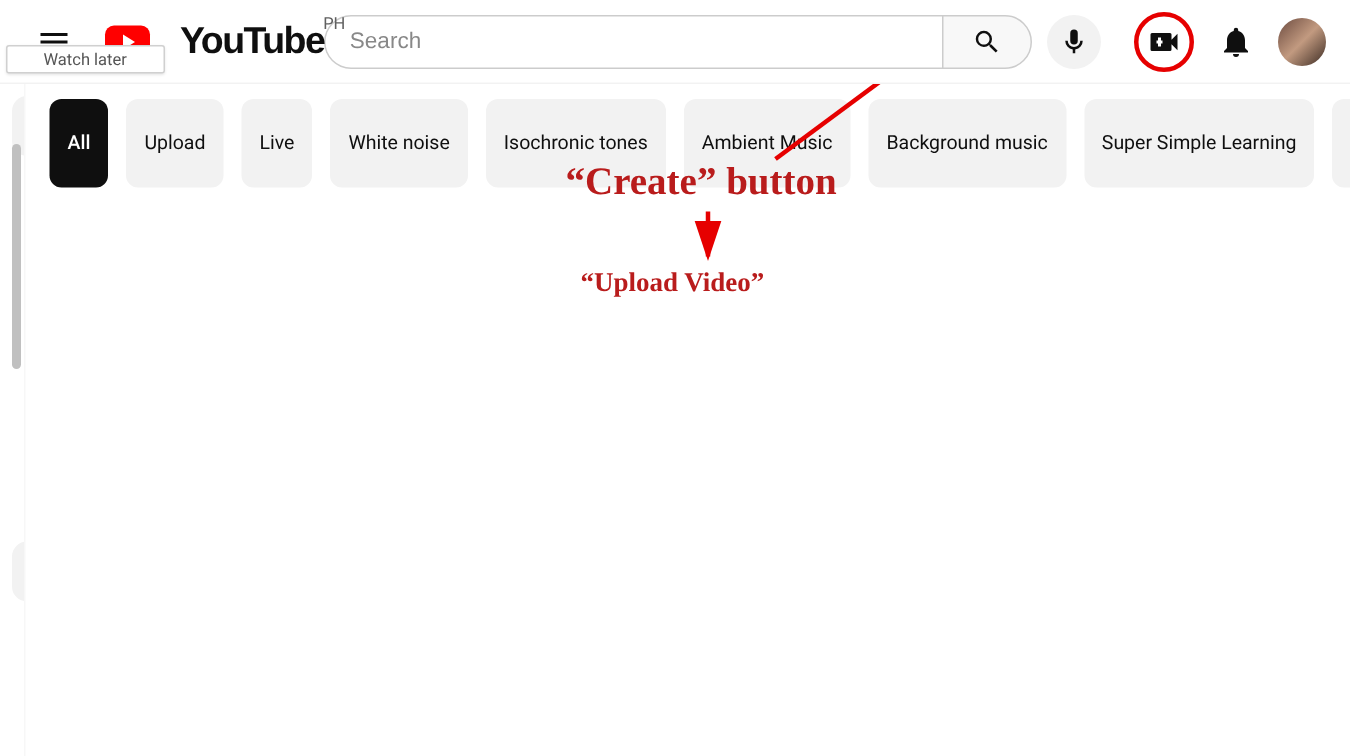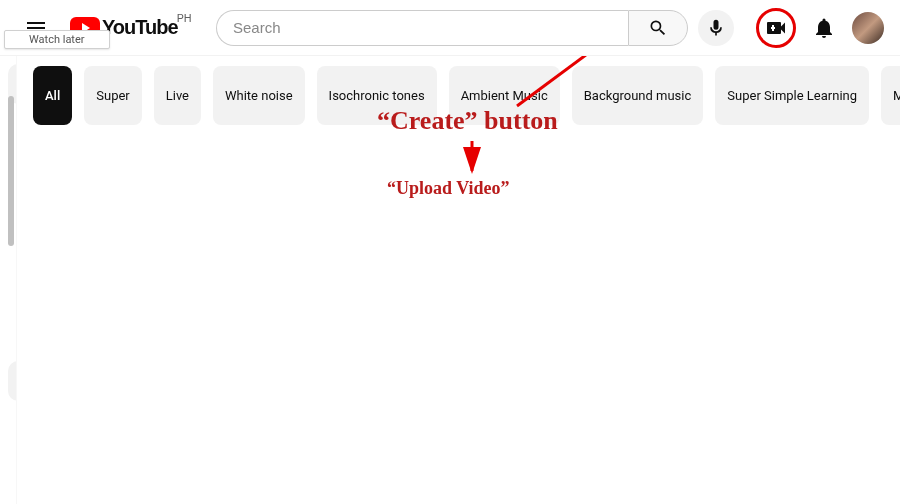--- a/index.html
+++ b/index.html
@@ -32,21 +32,21 @@
   .logo { display: flex; align-items: center; cursor: pointer; position: relative;}
   .logo .yt-play {
     width: 30px; height: 21px; background:#ff0000; border-radius:6px;
     display:flex; align-items:center; justify-content:center;
   }
   .logo .yt-play::after{
     content:""; display:block;
     border-left:8px solid #fff; border-top:5px solid transparent; border-bottom:5px solid transparent;
     margin-left:2px;
   }
-  .logo-text { font-weight:700; letter-spacing:-1px; font-size:20px; margin-left:2px; font-family: Arial, sans-serif;}
+  .logo-text { font-weight:700; letter-spacing:-1px; font-size:25px; margin-left:20px; font-family: Arial, sans-serif;}
   .logo-cc { font-size:11px; color:#606060; position:absolute; top:-4px; right:-14px;}
 
   .header-center {
     flex:1; display:flex; align-items:center; justify-content:center; max-width:540px; margin:16px auto;
   }
   .search-wrap {
     display:flex; flex:1; max-width:480px; height:36px;
   }
   .search-input {
     flex:1; border:1px solid #ccc; border-right:none;
@@ -241,21 +241,21 @@
     </div>
 
     <div class="side-divider"></div>
 
     <div class="subs-title">Subscriptions</div>
   </div>
 
   <div class="main">
     <div class="chips">
       <span class="chip active">All</span>
-      <span class="chip">Super</span>
+      <span class="chip">Upload</span>
       <span class="chip">Live</span>
       <span class="chip">White noise</span>
       <span class="chip">Isochronic tones</span>
       <span class="chip">Ambient Music</span>
       <span class="chip">Background music</span>
       <span class="chip">Super Simple Learning</span>
       <span class="chip">Mixes</span>
 
     </div>
 

